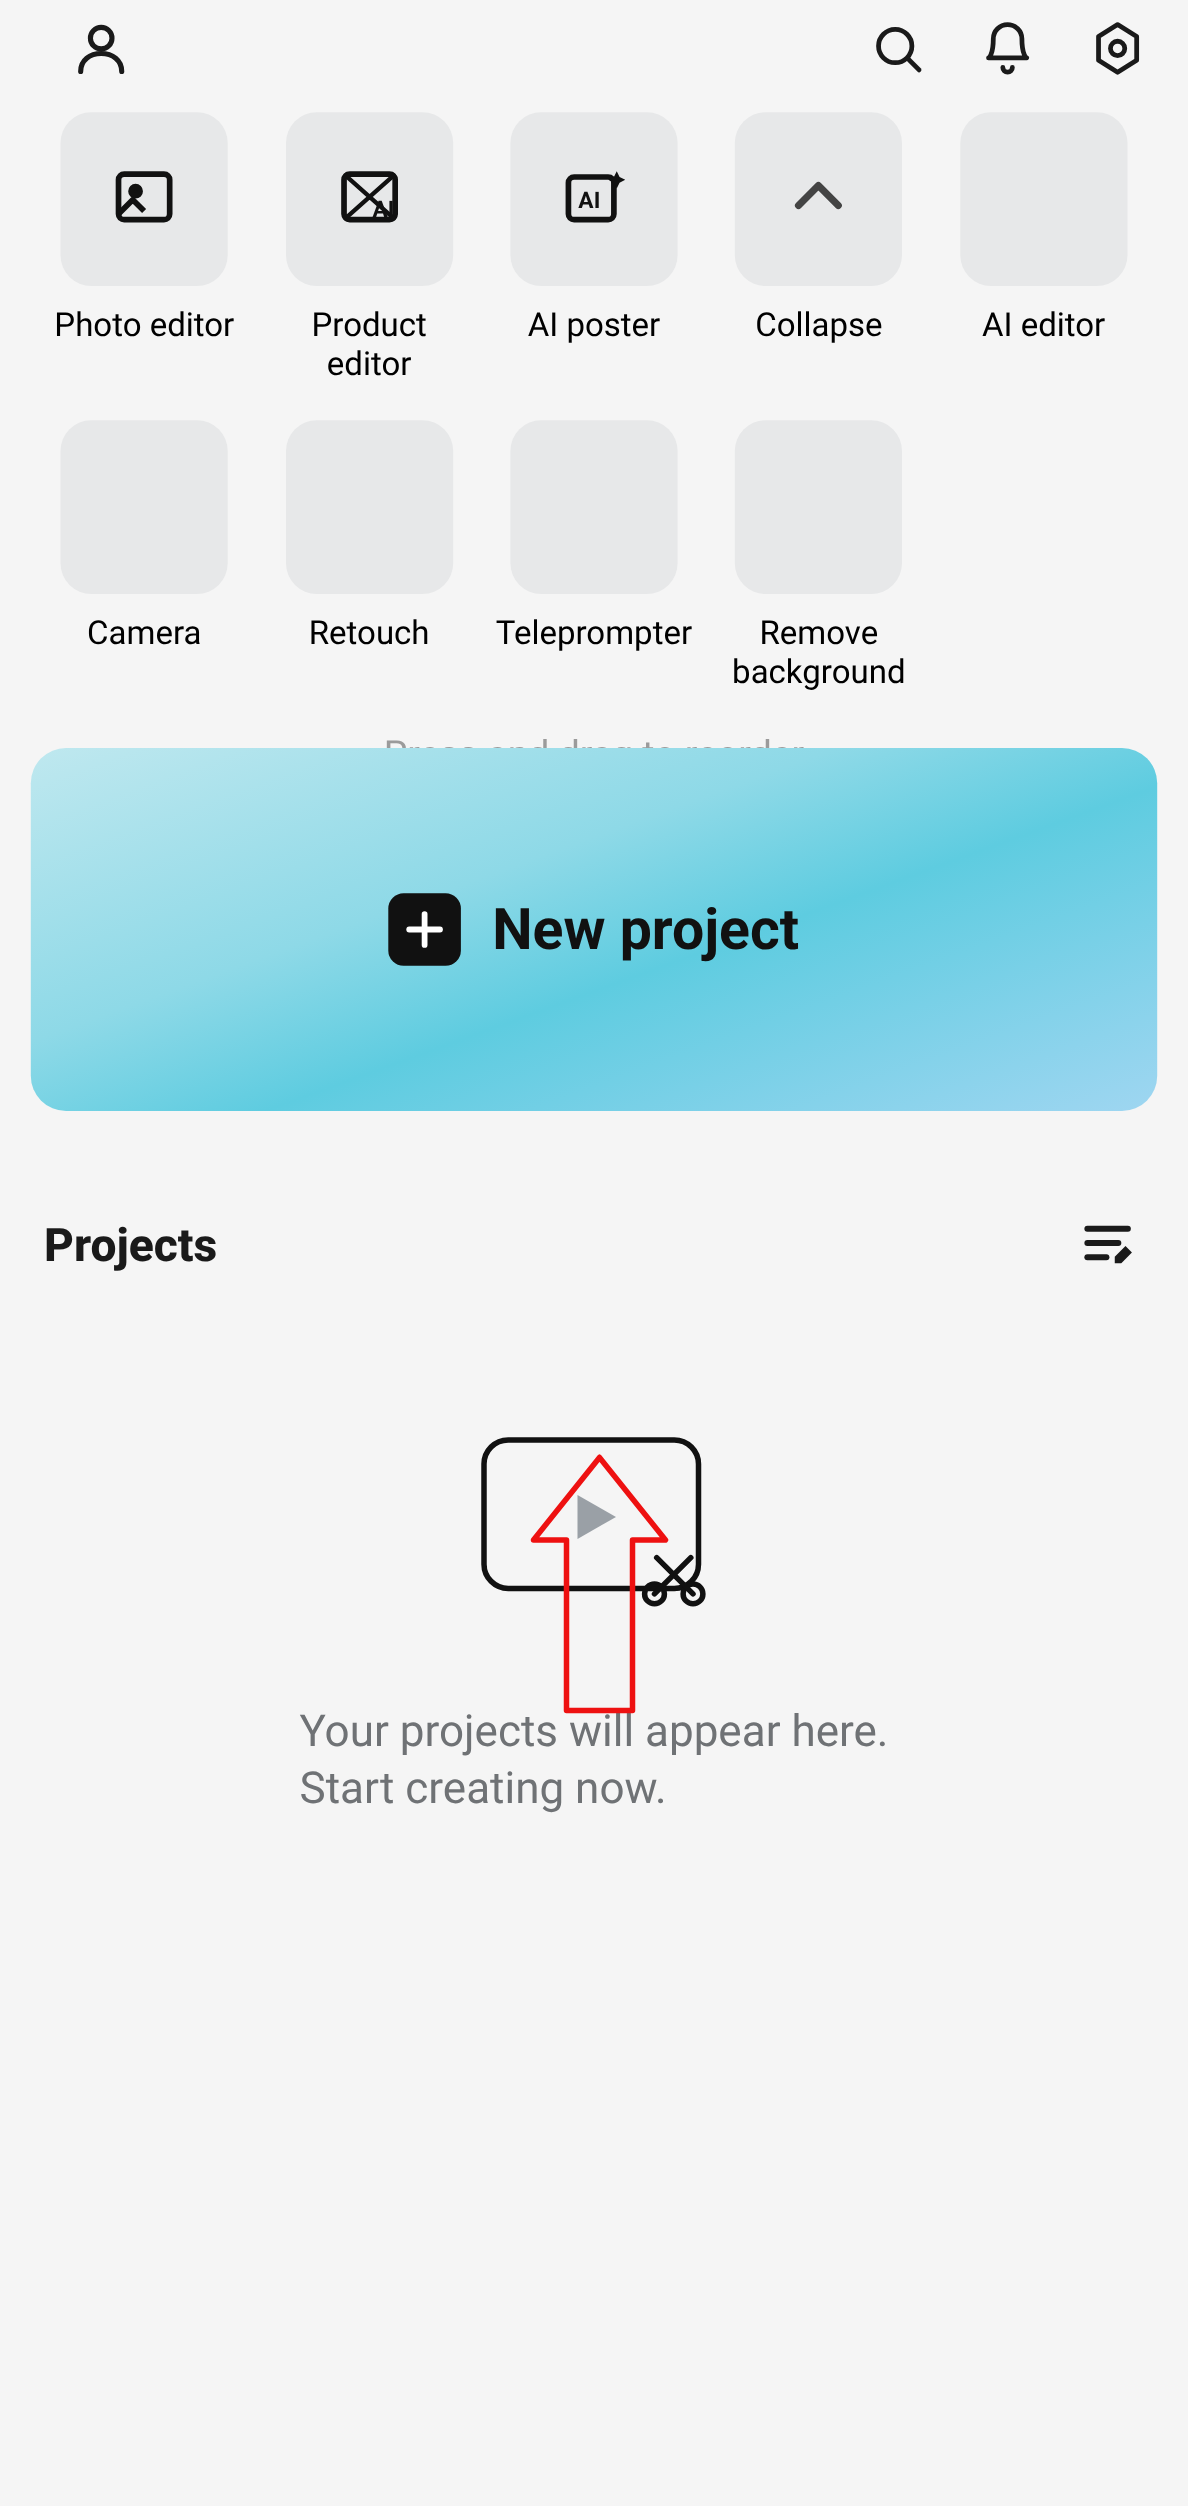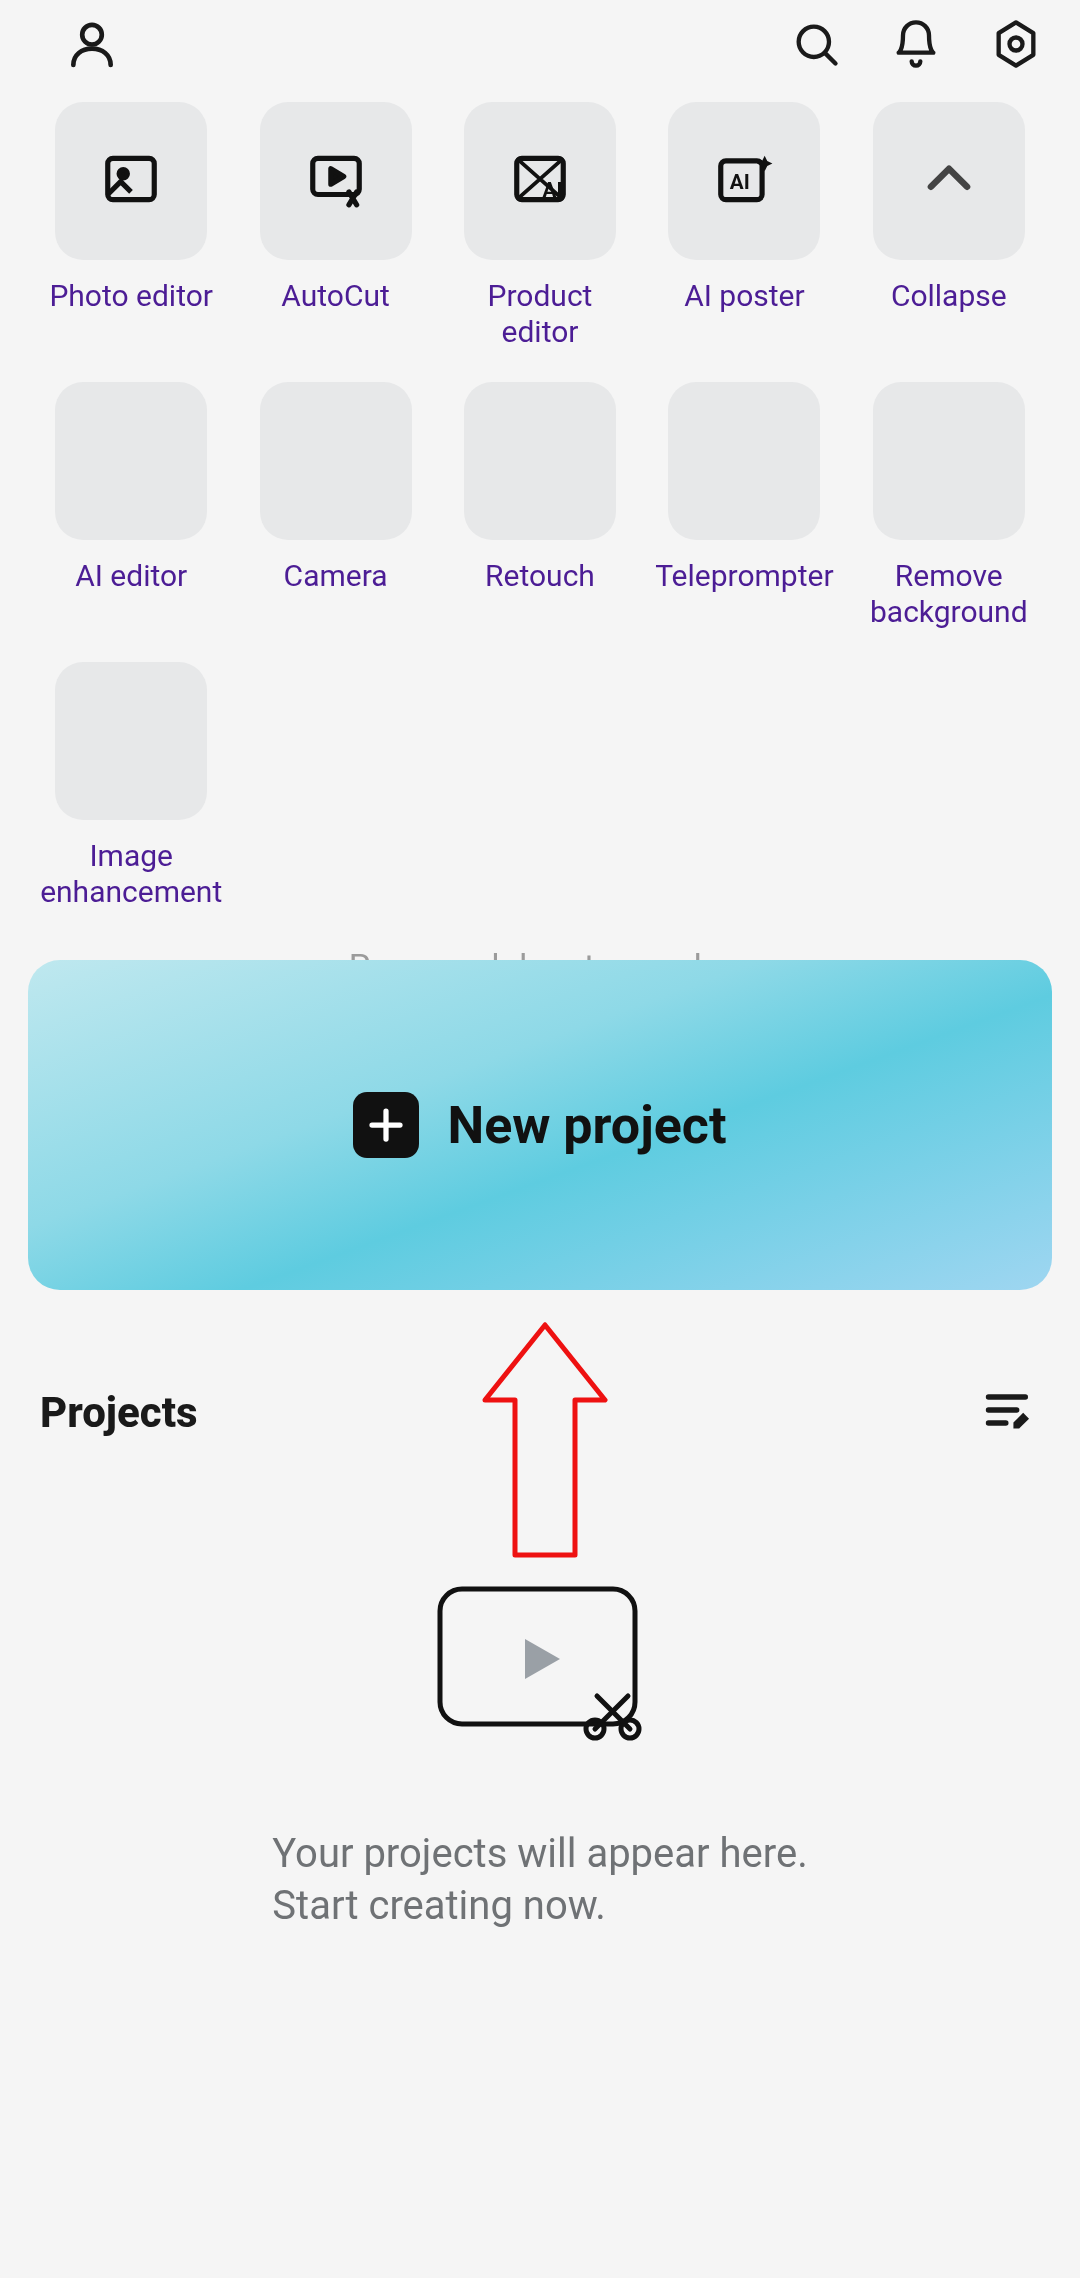--- a/index.html
+++ b/index.html
@@ -53,21 +53,21 @@
     border-radius: 28px;
     display: flex;
     align-items: center;
     justify-content: center;
   }
   .tool-tile svg { width: 62px; height: 62px; }
   .tool-label {
     margin-top: 18px;
     font-size: 30px;
     line-height: 36px;
-    color: #4c1d95;
+    color: #000000;
     text-align: center;
     max-width: 190px;
   }
 
   
   .reorder-hint {
     text-align: center;
     color: #9b9b9b;
     font-size: 34px;
     margin-top: 36px;
@@ -203,32 +203,20 @@
         <svg viewBox="0 0 24 24" fill="none" stroke="#111" stroke-width="2" stroke-linejoin="round">
           <rect x="3" y="4" width="18" height="16" rx="2"></rect>
           <circle cx="9" cy="10" r="1.6" fill="#111"></circle>
           <path d="M3 18l5-5 4 4"></path>
         </svg>
       </span>
     </div>
     <div class="tool-label">Photo editor</div>
   </div>
 
-  <div class="tool">
-    <div class="tool-tile">
-      <span>
-        <svg viewBox="0 0 24 24" fill="none" stroke="#111" stroke-width="2" stroke-linejoin="round">
-          <rect x="3" y="4" width="18" height="14" rx="2"></rect>
-          <polygon points="10,8 10,14 15,11" fill="#111"></polygon>
-          <path d="M17 17l3 5M20 17l-3 5" stroke-linecap="round"></path>
-        </svg>
-      </span>
-    </div>
-    <div class="tool-label">AutoCut</div>
-  </div>
 
   <div class="tool">
     <div class="tool-tile">
       <span>
         <svg viewBox="0 0 24 24" fill="none" stroke="#111" stroke-width="2" stroke-linejoin="round">
           <rect x="3" y="4" width="18" height="16" rx="2"></rect>
           <path d="M3 4l18 16M21 4L3 20" stroke-width="1.5"></path>
           <text x="13" y="19" font-size="8" font-weight="700" fill="#111" stroke="none">AI</text>
         </svg>
       </span>
@@ -279,24 +267,20 @@
   <div class="tool">
     <div class="tool-tile"></div>
     <div class="tool-label">Teleprompter</div>
   </div>
 
   <div class="tool">
     <div class="tool-tile"></div>
     <div class="tool-label">Remove background</div>
   </div>
 
-  <div class="tool">
-    <div class="tool-tile"></div>
-    <div class="tool-label">Image enhancement</div>
-  </div>
 
 </div>
 
 <div class="reorder-hint">Press and drag to reorder</div>
 
 <div class="new-project-wrap">
   <div class="new-project">
     <div class="plus-box">
       <svg viewBox="0 0 24 24" fill="none" stroke-width="3" stroke-linecap="round">
         <line x1="12" y1="4" x2="12" y2="20"></line>

